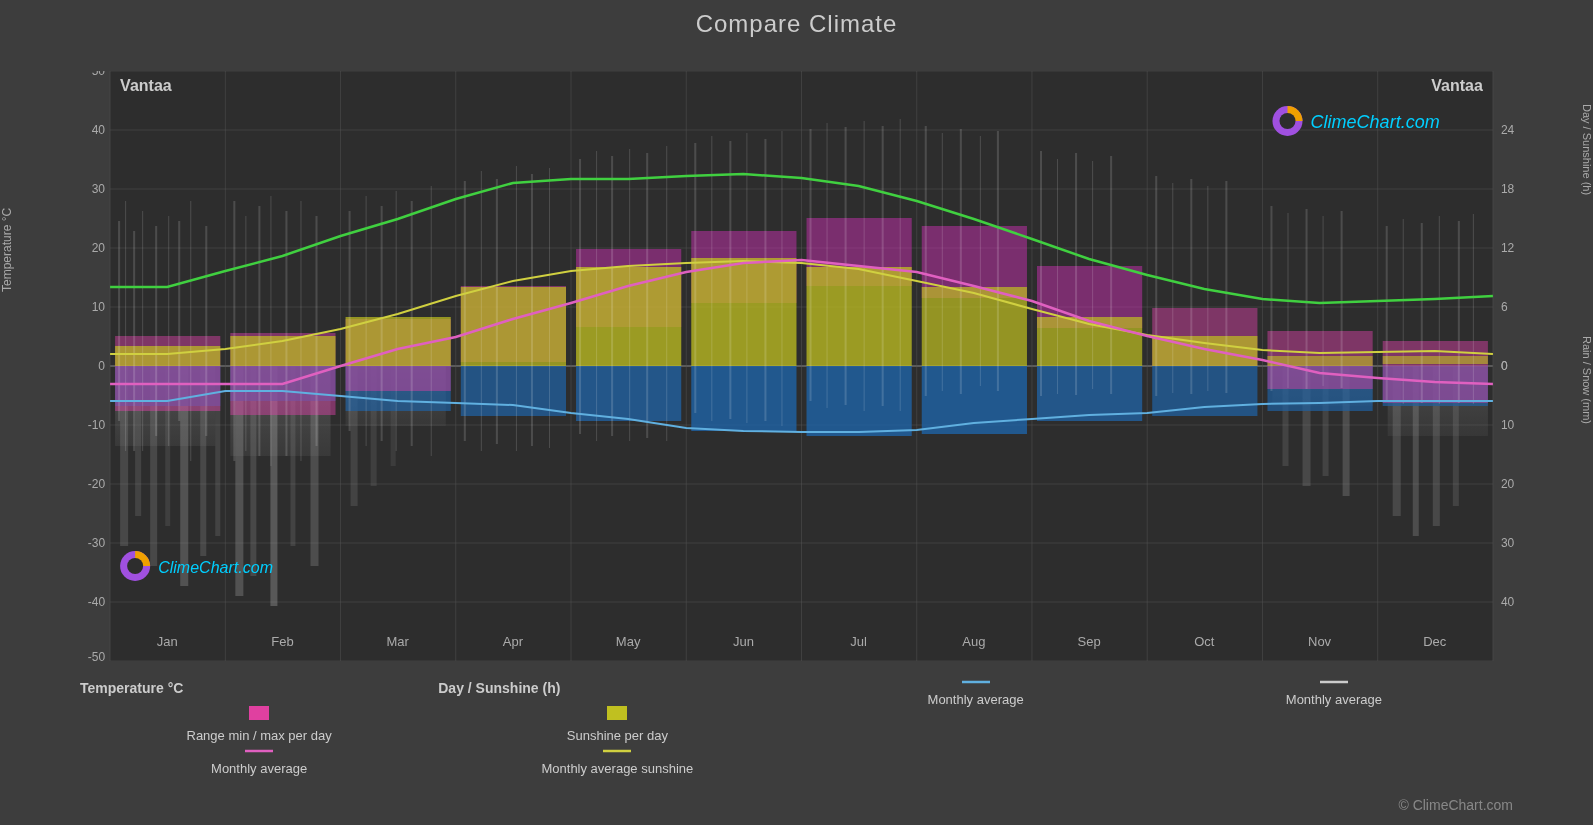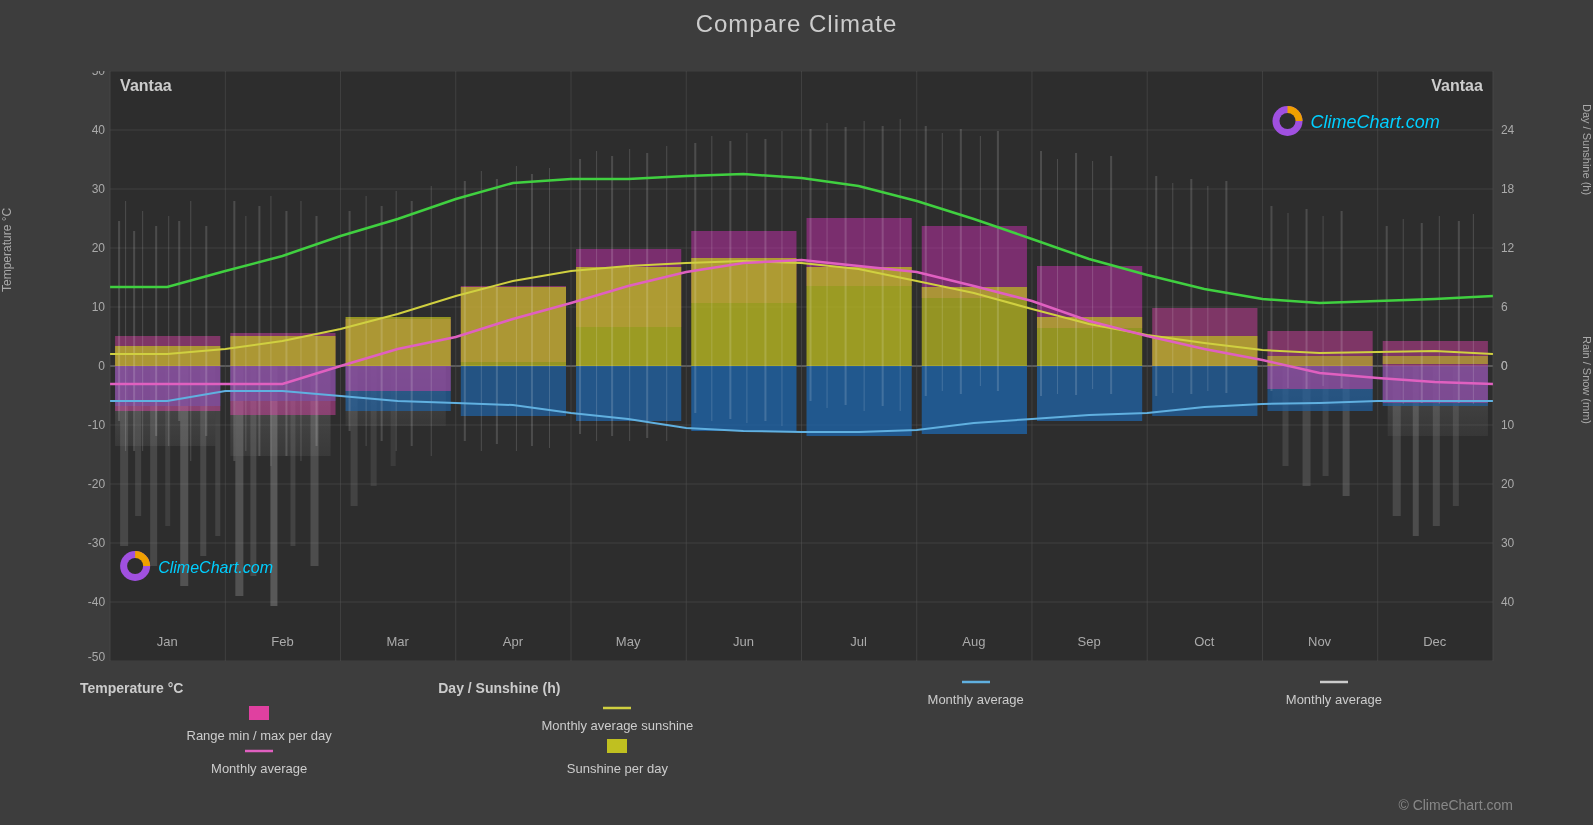--- a/index.html
+++ b/index.html
@@ -452,31 +452,31 @@
         <svg width="28" height="4">
           <line x1="0" y1="2" x2="28" y2="2" stroke="#e060c0" stroke-width="2.5"></line>
         </svg>
         <span>Monthly average</span>
       </div>
     </div>
 
     <div class="legend-col">
       <div class="legend-header">Day / Sunshine (h)</div>
       <div class="legend-item">
+        <svg width="20" height="14">
+          <rect width="20" height="14" fill="#c0c020"></rect>
+        </svg>
+        <span>Sunshine per day</span>
+      </div>
+      <div class="legend-item">
         <svg width="28" height="4">
           <line x1="0" y1="2" x2="28" y2="2" stroke="#d0d040" stroke-width="2.5"></line>
         </svg>
         <span>Monthly average sunshine</span>
       </div>
-      <div class="legend-item">
-        <svg width="20" height="14">
-          <rect width="20" height="14" fill="#c0c020"></rect>
-        </svg>
-        <span>Sunshine per day</span>
-      </div>
     </div>
 
     <div class="legend-col">
       <div class="legend-item">
         <svg width="28" height="4">
           <line x1="0" y1="2" x2="28" y2="2" stroke="#60b0e0" stroke-width="2.5"></line>
         </svg>
         <span>Monthly average</span>
       </div>
     </div>

